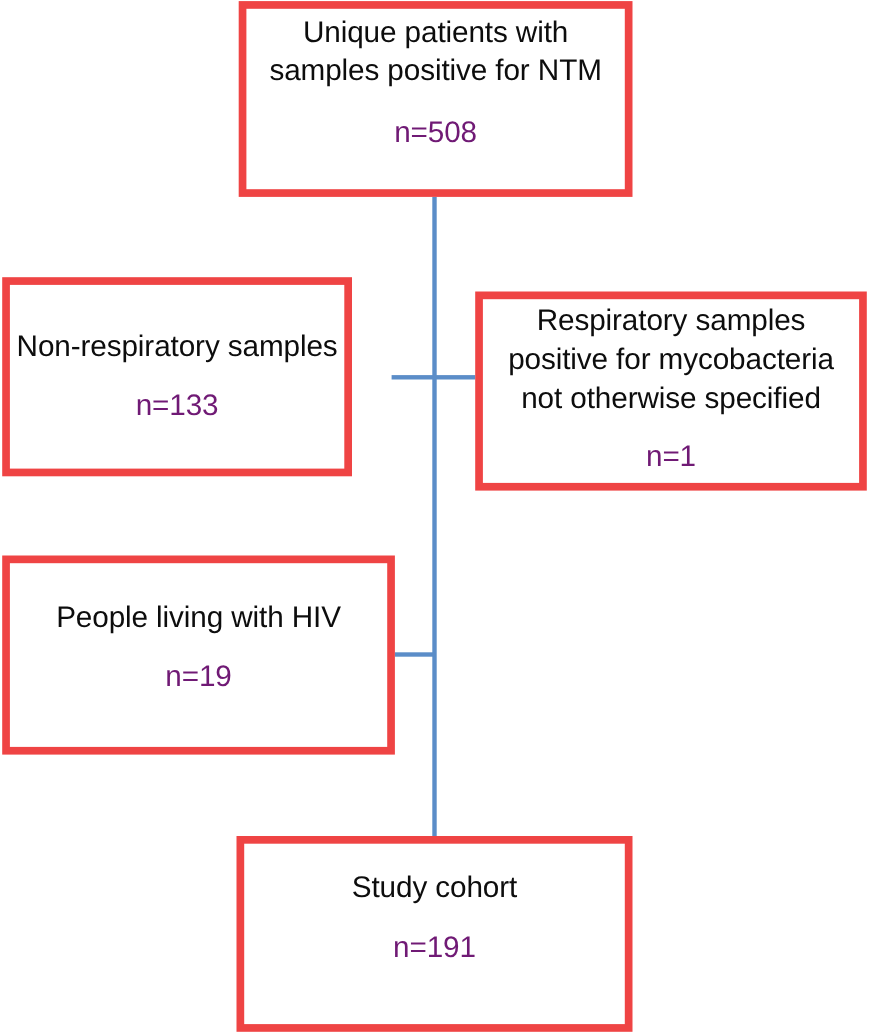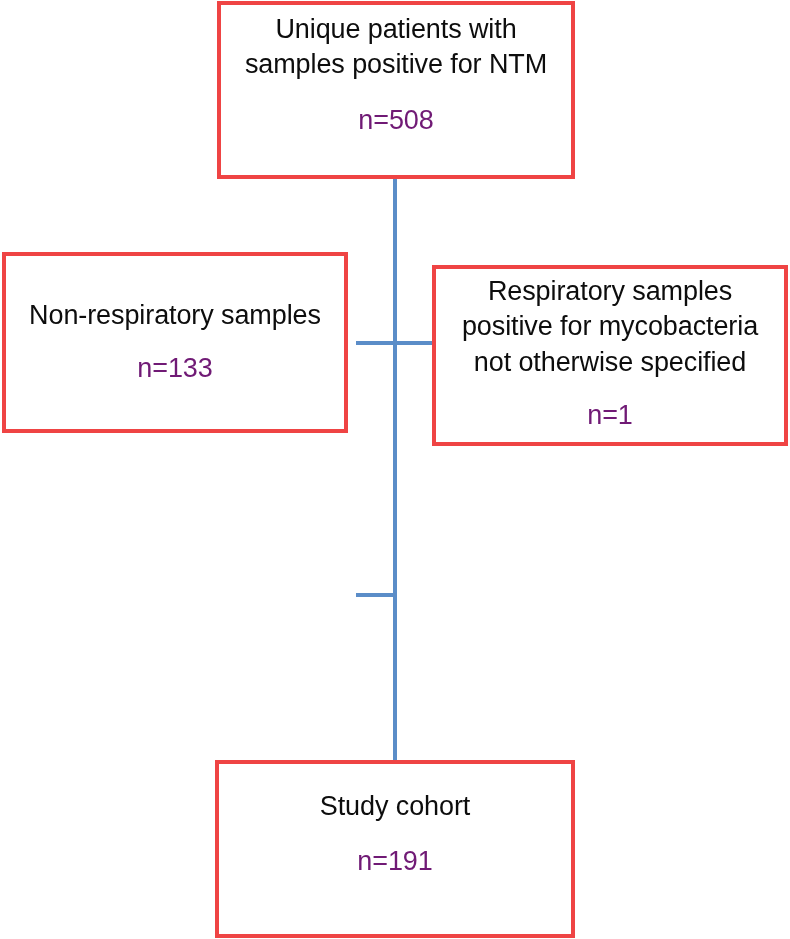--- a/index.html
+++ b/index.html
@@ -18,21 +18,21 @@
     height: 939px;
     background: #ffffff;
     overflow: hidden;
   }
 
   
   .node {
     position: absolute;
     box-sizing: border-box;
     background: #ffffff;
-    border: 4px solid #ef4444;
+    border: 7px solid #ef4444;
     display: flex;
     flex-direction: column;
     align-items: center;
     justify-content: center;
     z-index: 2;
   }
 
   .node-text {
     font-size: 27px;
     line-height: 1.30;
@@ -55,21 +55,21 @@
   .gap-md { height: 20px; }
 
   
   #node-root {
     left: 217px;  top: 1px;
     width: 358px; height: 178px;
     padding-bottom: 30px;
   }
   #node-nonresp {
     left: 2px;   top: 252px;
-    width: 346px; height: 181px;
+    width: 318px; height: 181px;
     padding-bottom: 1px;
   }
   #node-nos {
     left: 432px; top: 265px;
     width: 356px; height: 181px;
     padding-bottom: 4px;
   }
   #node-hiv {
     left: 2px;   top: 505px;
     width: 357px; height: 181px;
@@ -133,20 +133,25 @@
   </div>
 
   <div class="node" id="node-nos">
     <div class="node-text">Respiratory samples
 positive for mycobacteria
 not otherwise specified</div>
     <div class="gap-sm"></div>
     <div class="node-count">n=1</div>
   </div>
 
+  <div class="node" id="node-hiv">
+    <div class="node-text">People living with HIV</div>
+    <div class="gap-sm"></div>
+    <div class="node-count">n=19</div>
+  </div>
 
   <div class="node" id="node-cohort">
     <div class="node-text">Study cohort</div>
     <div class="gap-md"></div>
     <div class="node-count">n=191</div>
   </div>
 
 </div>
 
 </body></html>

